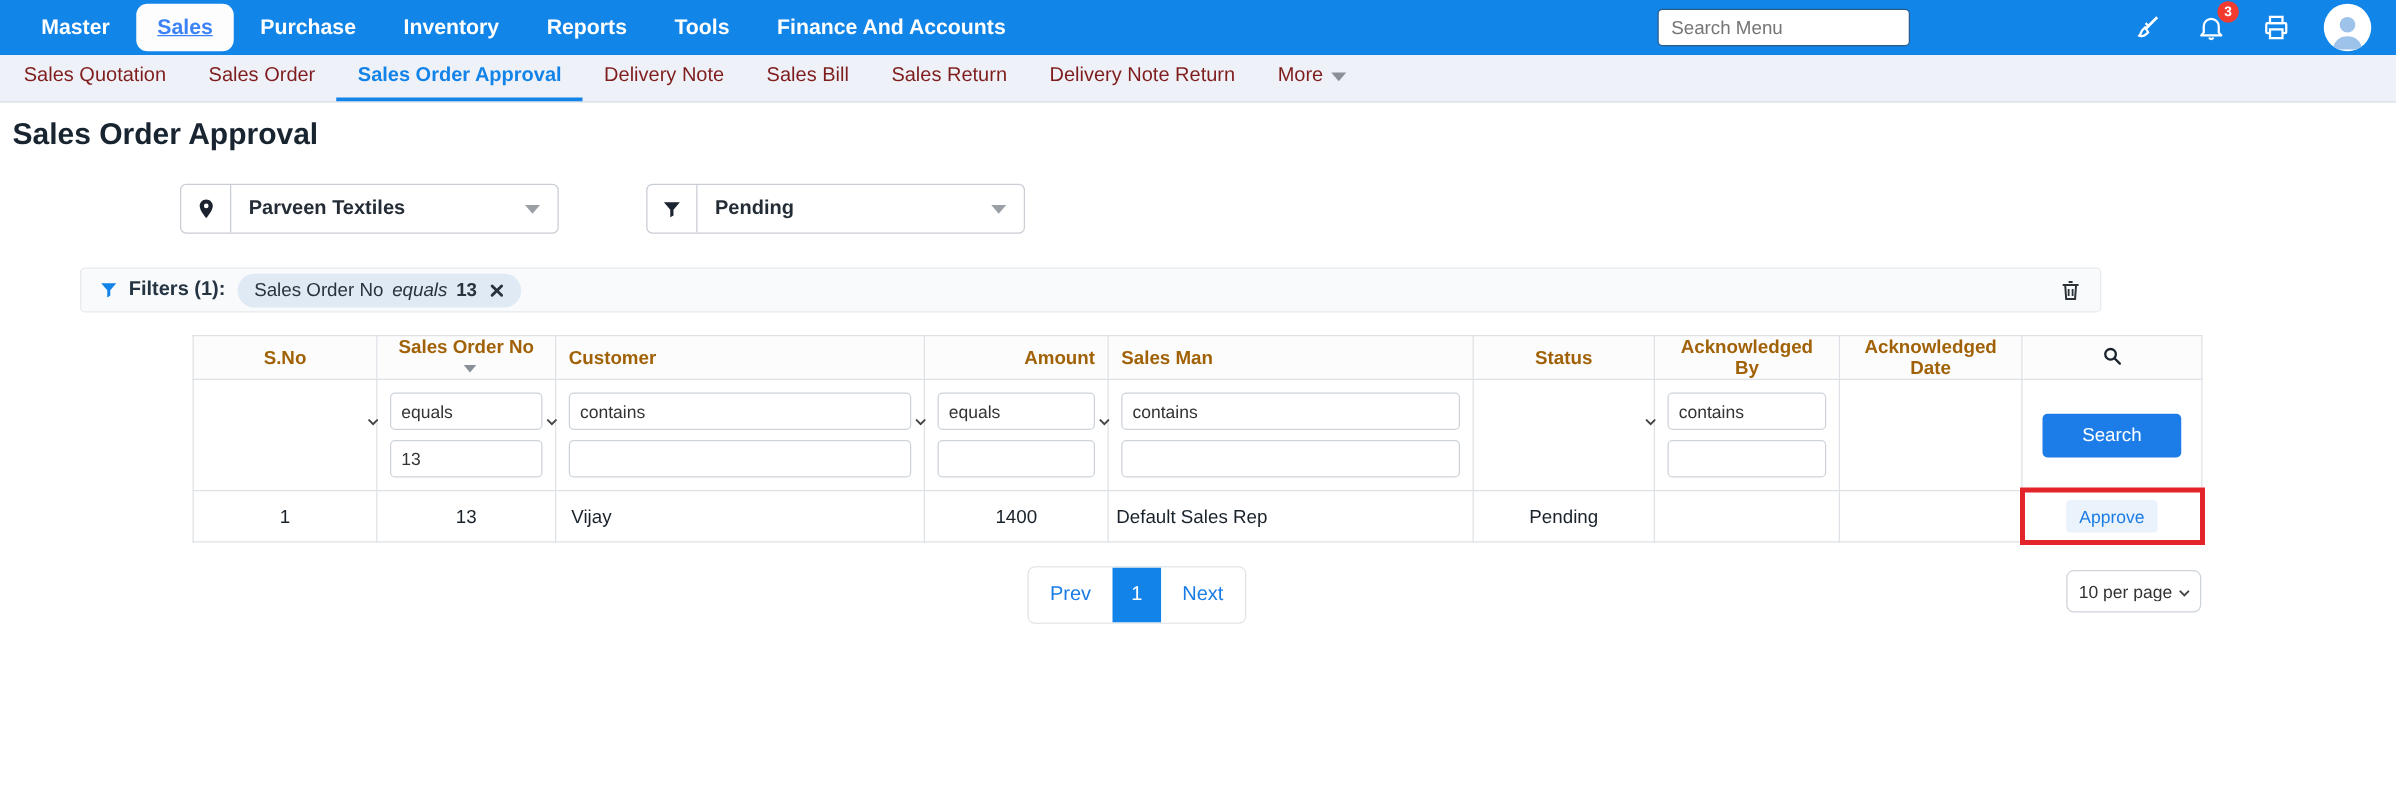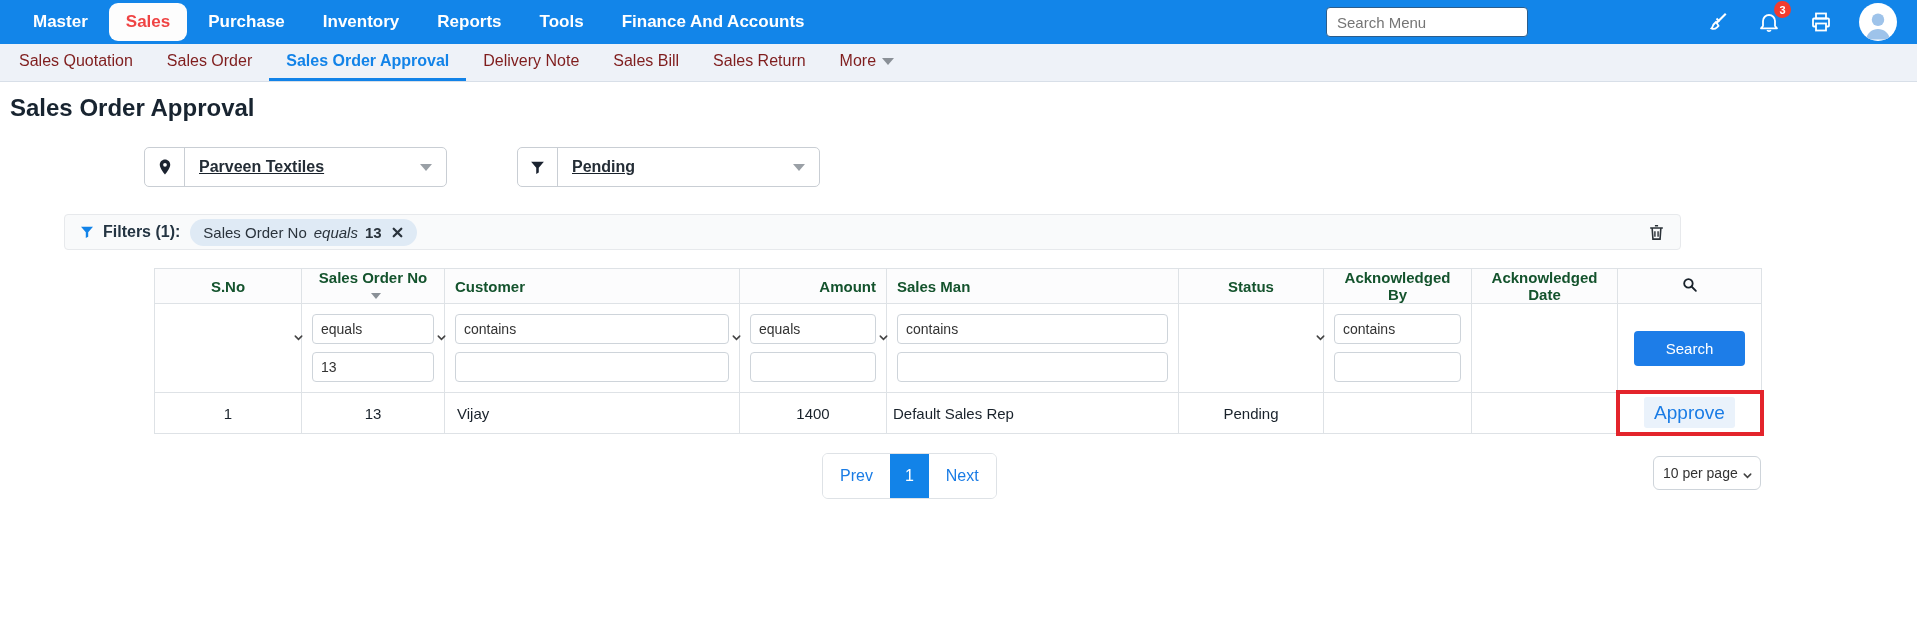--- a/index.html
+++ b/index.html
@@ -3,41 +3,41 @@
 <meta charset="utf-8">
 <style>
   * { box-sizing: border-box; margin: 0; padding: 0; }
   html, body { width: 1917px; height: 632px; overflow: hidden; background: #fff;
     font-family: "Liberation Sans", "DejaVu Sans", sans-serif; color: #19222b; }
 
   
   .topnav { height: 44px; background: #1285e9; display: flex; align-items: center; padding: 0 14px; }
   .topnav-item { color: #fff; font-size: 17px; font-weight: bold; padding: 9px 17px; margin: 0 2px;
     border-radius: 9px; cursor: pointer; white-space: nowrap; }
-  .topnav-item.active { background: #fdfdfd; color: #ef4444; }
+  .topnav-item.active { background: #fdfdfd; color: #3b82f6; text-decoration: underline; }
   .topnav-search { margin-left: auto; width: 202px; height: 30px; border: 1px solid #2b5d8c; border-radius: 4px;
     padding: 0 10px; font-size: 15px; font-family: inherit; color: #333; outline: none; }
   .topnav-icons { display: flex; align-items: center; gap: 24px; margin-left: 175px; margin-right: 6px; }
   .icon-btn { position: relative; width: 28px; height: 28px; display: flex; align-items: center; justify-content: center; cursor: pointer; }
   .badge { position: absolute; top: -7px; right: -8px; min-width: 17px; height: 17px; border-radius: 9px;
     background: #f23b2f; color: #fff; font-size: 11px; font-weight: bold; display: flex; align-items: center; justify-content: center; padding: 0 3px; }
   .avatar { width: 38px; height: 38px; border-radius: 50%; background: #fff; display: flex; align-items: flex-end; justify-content: center; overflow: hidden; cursor: pointer; }
 
   
   .subnav { height: 38px; background: #eef2f8; display: flex; align-items: stretch; padding-left: 2px;
     border-bottom: 1px solid #d8dfe8; }
   .subnav-item { display: flex; align-items: center; gap: 6px; padding: 0 17px; font-size: 16px; color: #7f1d1d;
     cursor: pointer; border-bottom: 3px solid transparent; white-space: nowrap; }
   .subnav-item.active { color: #1283e8; font-weight: bold; border-bottom-color: #1283e8; }
 
   
   .page-title { font-size: 24px; font-weight: bold; color: #182430; margin: 12px 0 0 10px; }
 
   
-  .toolbar { display: flex; margin: 25px 0 0 144px; text-decoration: underline; }
+  .toolbar { display: flex; margin: 25px 0 0 144px; }
   .dd-group { display: flex; align-items: stretch; width: 303px; height: 40px; border: 1px solid #c9ced4;
     border-radius: 5px; background: #fff; cursor: pointer; }
   .dd-group + .dd-group { margin-left: 70px; }
   .dd-icon { width: 40px; display: flex; align-items: center; justify-content: center; border-right: 1px solid #c9ced4; }
   .dd-value { flex: 1; display: flex; align-items: center; padding: 0 14px; font-size: 16px; font-weight: 600; color: #242d36; }
   .dd-caret { width: 26px; display: flex; align-items: center; justify-content: flex-start; }
   .tri-down { width: 0; height: 0; border-left: 6px solid transparent; border-right: 6px solid transparent; border-top: 7px solid #9aa0a6; }
 
   
   .filters-bar { margin: 27px 0 0 64px; width: 1617px; height: 36px; background: #f9fafb;
@@ -46,39 +46,39 @@
   .chip { display: flex; align-items: center; gap: 7px; background: #dfeaf5; border-radius: 15px;
     padding: 5px 13px; font-size: 15px; color: #2a333c; }
   .chip .op { font-style: italic; }
   .chip .val { font-weight: bold; }
   .chip-x { cursor: pointer; display: flex; align-items: center; margin-left: 2px; }
   .trash-btn { margin-left: auto; cursor: pointer; display: flex; align-items: center; }
 
   
   table.grid { margin: 18px 0 0 154px; width: 1607px; border-collapse: collapse; table-layout: fixed; }
   table.grid th, table.grid td { border: 1px solid #dee2e6; font-size: 15px; }
-  table.grid th { height: 30px; font-weight: bold; color: #14532d; background: #fcfcfd; padding: 0 10px; }
+  table.grid th { height: 30px; font-weight: bold; color: #a16207; background: #fcfcfd; padding: 0 10px; }
   .th-center { text-align: center; } .th-left { text-align: left; } .th-right { text-align: right; }
   .sort-caret { display: inline-block; margin-left: 6px; width: 0; height: 0; vertical-align: middle;
     border-left: 5px solid transparent; border-right: 5px solid transparent; border-top: 6px solid #8a9097; }
   td.filter-cell { padding: 10px; vertical-align: top; }
   .select-wrap { position: relative; width: 100%; }
   .select-wrap select { width: 100%; height: 30px; border: 1px solid #ced4da; border-radius: 4px; background: #fff;
     font-size: 14px; color: #333; padding: 0 24px 0 8px; appearance: none; -webkit-appearance: none; font-family: inherit; }
   .chev { position: absolute; right: 8px; top: 9px; pointer-events: none; }
   .filter-input { width: 100%; height: 30px; border: 1px solid #ced4da; border-radius: 4px; margin-top: 8px;
     font-size: 14px; color: #333; padding: 0 8px; font-family: inherit; outline: none; }
   td.search-cell { text-align: center; vertical-align: middle; }
   .search-btn { background: #1d7de8; color: #fff; border: none; border-radius: 4px; padding: 9px 32px;
     font-size: 15px; font-family: inherit; cursor: pointer; }
   tr.data-row td { height: 41px; padding: 0 12px; background: #fff; }
   .cell-center { text-align: center; } .cell-left { text-align: left; } .cell-right { text-align: center; }
   td.approve-cell { position: relative; text-align: center; }
   .approve-link { color: #1a7ce5; background: #eaf2fb; padding: 5px 10px; border-radius: 3px;
-    font-size: 19px; text-decoration: none; cursor: pointer; }
+    font-size: 14px; text-decoration: none; cursor: pointer; }
   .red-highlight { position: absolute; left: -2px; top: -3px; right: -3px; bottom: -3px;
     border: 4px solid #e3242b; pointer-events: none; }
 
   
   .bottom-row { position: relative; margin: 19px 0 0 154px; width: 1607px; height: 48px; }
   .pagination { position: absolute; left: 668px; top: 0; display: inline-flex; border: 1px solid #dee2e6;
     border-radius: 6px; overflow: hidden; background: #fff; }
   .page-btn { padding: 13px 17px; font-size: 16px; color: #1a7ce5; cursor: pointer; background: #fff; }
   .page-btn.active { background: #1283e8; color: #fff; padding: 13px 15px; }
   .perpage-wrap { position: absolute; right: 0; top: 3px; width: 108px; }
@@ -142,20 +142,23 @@
       <span>Sales Order Approval</span>
     </div>
   <div class="subnav-item">
       <span>Delivery Note</span>
     </div>
   <div class="subnav-item">
       <span>Sales Bill</span>
     </div>
   <div class="subnav-item">
       <span>Sales Return</span>
+    </div>
+  <div class="subnav-item">
+      <span>Delivery Note Return</span>
     </div>
   <div class="subnav-item">
     <span>More</span>
     <span class="tri-down" style="border-top-color:#8a9097;"></span>
   </div>
 </div>
 
 <div class="page-title">Sales Order Approval</div>
 
 <div class="toolbar">

